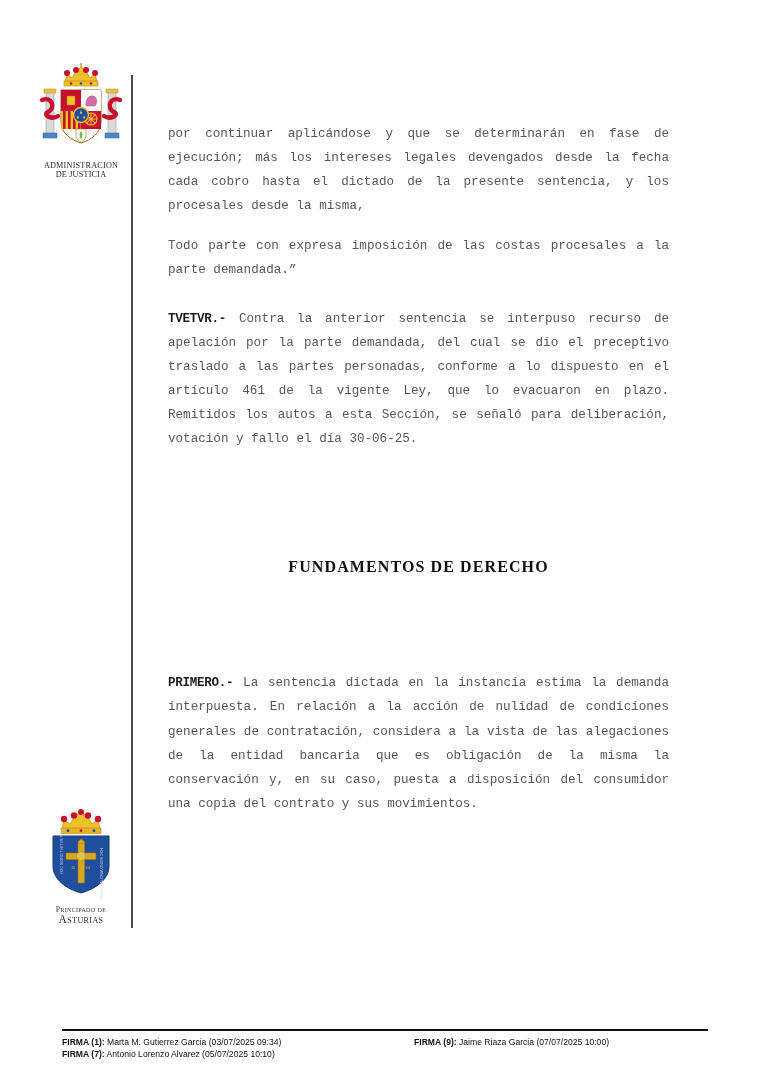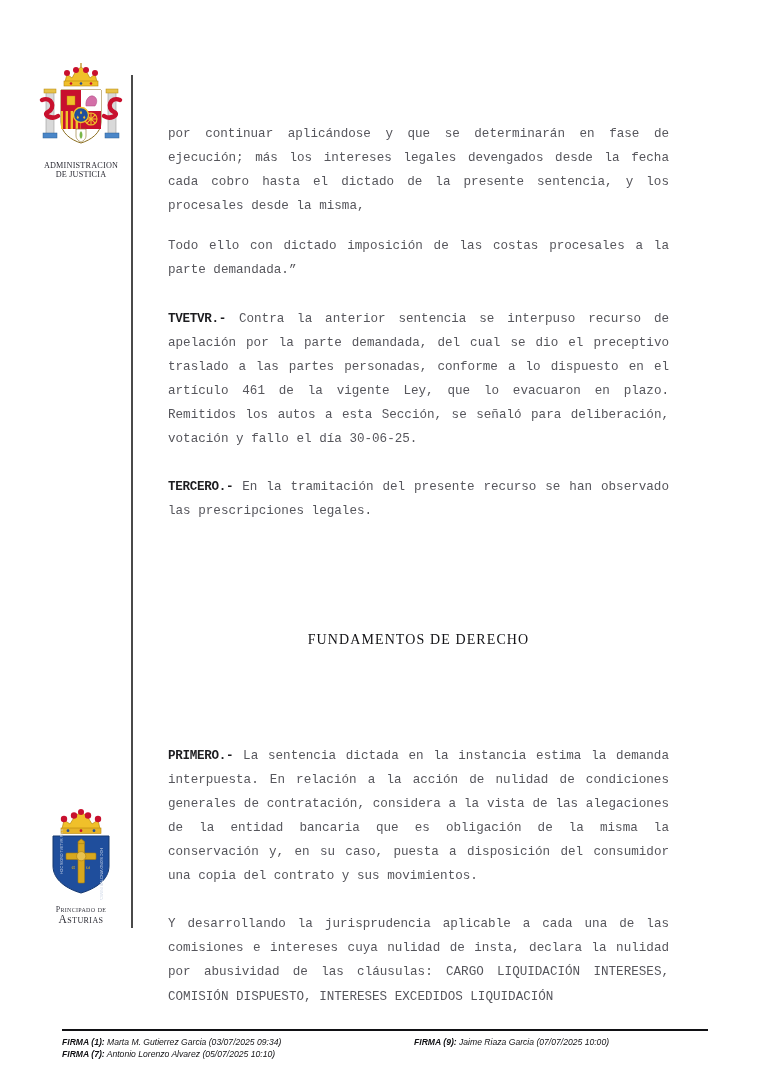--- a/index.html
+++ b/index.html
@@ -79,22 +79,22 @@
   .lead {
     font-weight: bold;
     color: #1d1d20;
     letter-spacing: -0.3px;
   }
   .no-just { text-align: left; }
 
   .section-heading {
     text-align: center;
     font-family: "Liberation Serif", "DejaVu Serif", serif;
-    font-weight: normal;
-    font-size: 14px;
+    font-weight: bold;
+    font-size: 16px;
     color: #111114;
     letter-spacing: 1.1px;
     margin: 0;
   }
   .gap-before-heading { height: 72px; }
   .gap-after-heading { height: 60px; }
 
   
   .footer {
     position: absolute;
@@ -107,21 +107,20 @@
     width: 100%;
     height: 1.5px;
     background: #111114;
   }
   .sig-grid {
     position: relative;
     margin-top: 5px;
     font-size: 8.6px;
     color: #111114;
     line-height: 12.5px;
-    font-style: italic;
   }
   .sig-row { position: relative; height: 12.5px; white-space: nowrap; }
   .sig-col-right {
     position: absolute;
     left: 352px;
     top: 0;
     white-space: nowrap;
   }
   .sig-label { font-weight: bold; }
   .sig-value { font-weight: normal; }
@@ -234,41 +233,37 @@
       <div>ADMINISTRACION</div>
       <div>DE JUSTICIA</div>
     </div>
   </div>
 
   <div class="doc-body">
 
     <p class="para tight">por continuar aplicándose y que se determinarán en fase de ejecución; más los intereses legales devengados desde la fecha cada cobro hasta el dictado de la presente sentencia, y los procesales desde la misma,</p>
 
 
-    <p class="para tight">Todo ello con dictado imposición de las costas procesales a la parte demandada.”</p>
+    <p class="para tight">Todo parte con expresa imposición de las costas procesales a la parte demandada.”</p>
 
     <p class="para">
       <span class="lead">TVETVR.-</span><span> Contra la anterior sentencia se interpuso recurso de apelación por la parte demandada, del cual se dio el preceptivo traslado a las  partes personadas, conforme a lo dispuesto en el artículo 461 de la vigente Ley, que lo evacuaron en plazo. Remitidos los autos a esta Sección, se señaló para deliberación, votación y fallo el día 30-06-25.</span>
     </p>
 
-    <p class="para">
-      <span class="lead">TERCERO.-</span><span> En la tramitación del presente recurso se han observado las prescripciones legales.</span>
-    </p>
 
     <div class="gap-before-heading"></div>
 
     <p class="section-heading">FUNDAMENTOS DE DERECHO</p>
 
     <div class="gap-after-heading"></div>
 
     <p class="para">
       <span class="lead">PRIMERO.-</span><span> La sentencia dictada en la instancia estima la demanda interpuesta. En relación a la acción de nulidad de condiciones generales de contratación, considera a la vista de las alegaciones de la entidad bancaria que es obligación de la misma la conservación y, en su caso, puesta a disposición del consumidor una copia del contrato y sus movimientos.</span>
     </p>
 
-    <p class="para tight"> Y desarrollando la jurisprudencia aplicable a cada una de las comisiones e intereses cuya nulidad de insta, declara la nulidad por abusividad de las cláusulas: CARGO LIQUIDACIÓN INTERESES, COMISIÓN DISPUESTO, INTERESES EXCEDIDOS LIQUIDACIÓN</p>
   </div>
 
   <div class="footer">
     <div class="footer-rule"></div>
     <div class="sig-grid">
       <div class="sig-row">
         <span><span class="sig-label">FIRMA (1):</span><span class="sig-value"> Marta M. Gutierrez Garcia (03/07/2025 09:34)</span></span>
         <span class="sig-col-right"><span class="sig-label">FIRMA (9):</span><span class="sig-value"> Jaime Riaza Garcia (07/07/2025 10:00)</span></span>
       </div>
       <div class="sig-row">

